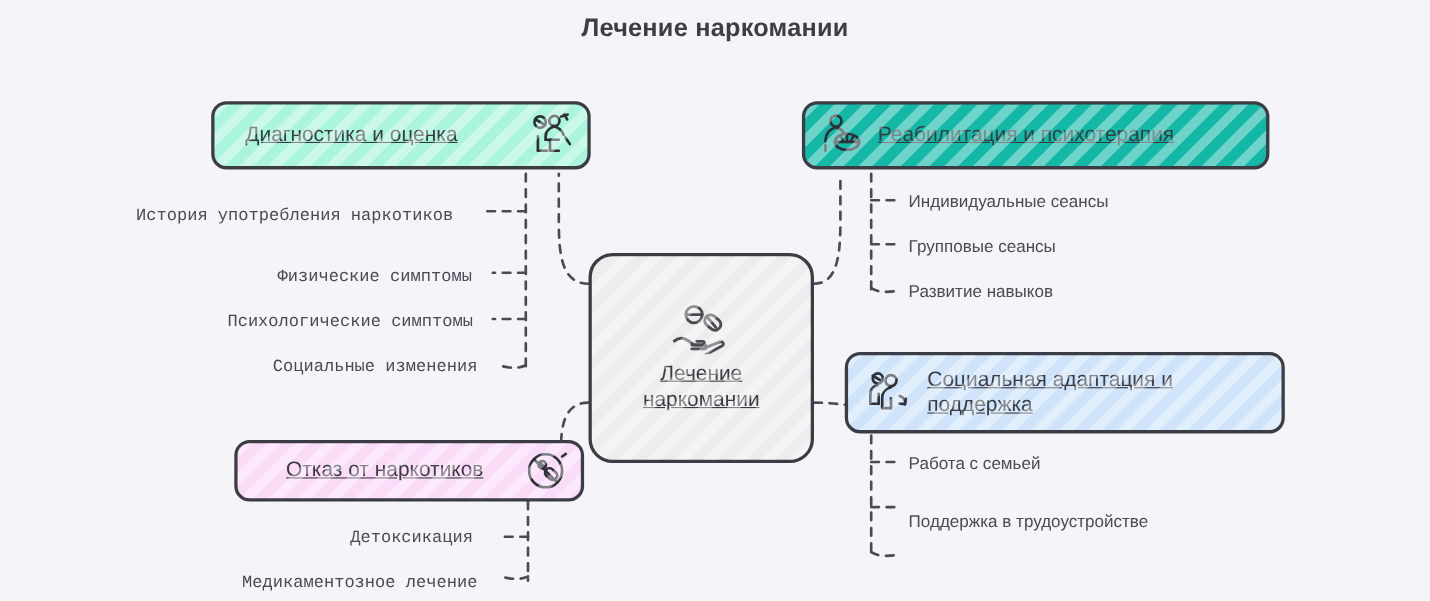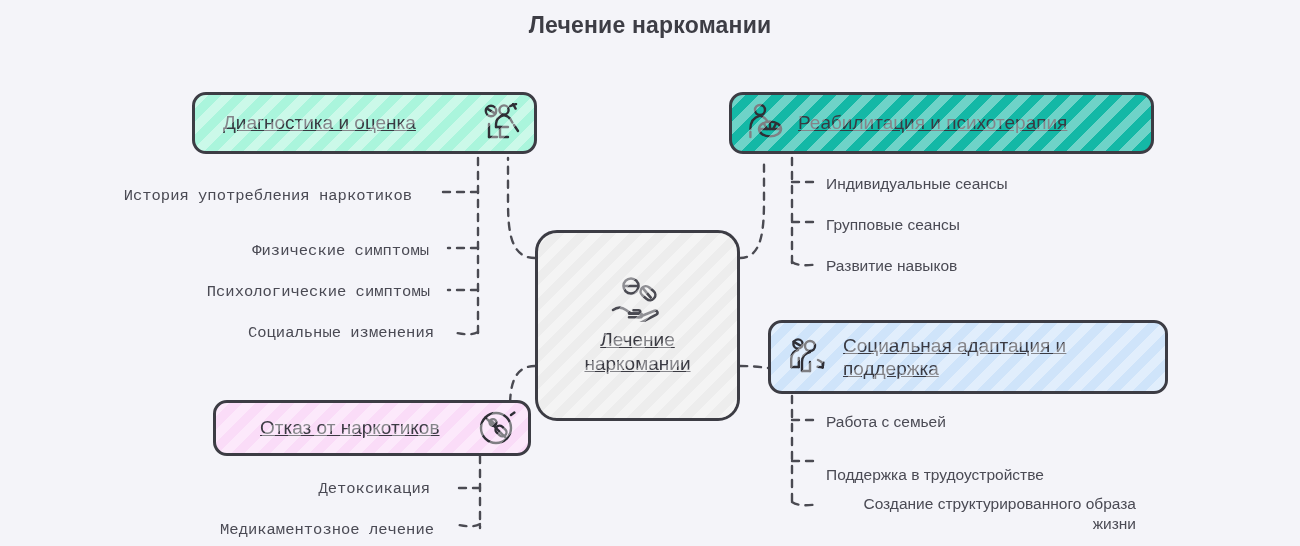--- a/index.html
+++ b/index.html
@@ -328,16 +328,14 @@
 
   <div class="leaf left" id="leaf-f0">Детоксикация</div>
   <div class="leaf left" id="leaf-f1">Медикаментозное лечение</div>
 
   <div class="leaf right" id="leaf-r0">Индивидуальные сеансы</div>
   <div class="leaf right" id="leaf-r1">Групповые сеансы</div>
   <div class="leaf right" id="leaf-r2">Развитие навыков</div>
 
   <div class="leaf right" id="leaf-s0">Работа с семьей</div>
   <div class="leaf right" id="leaf-s1">Поддержка в трудоустройстве</div>
-  <div class="leaf right" id="leaf-s2">Создание структурированного образа
-жизни</div>
 
 </div>
 
 </body></html>

